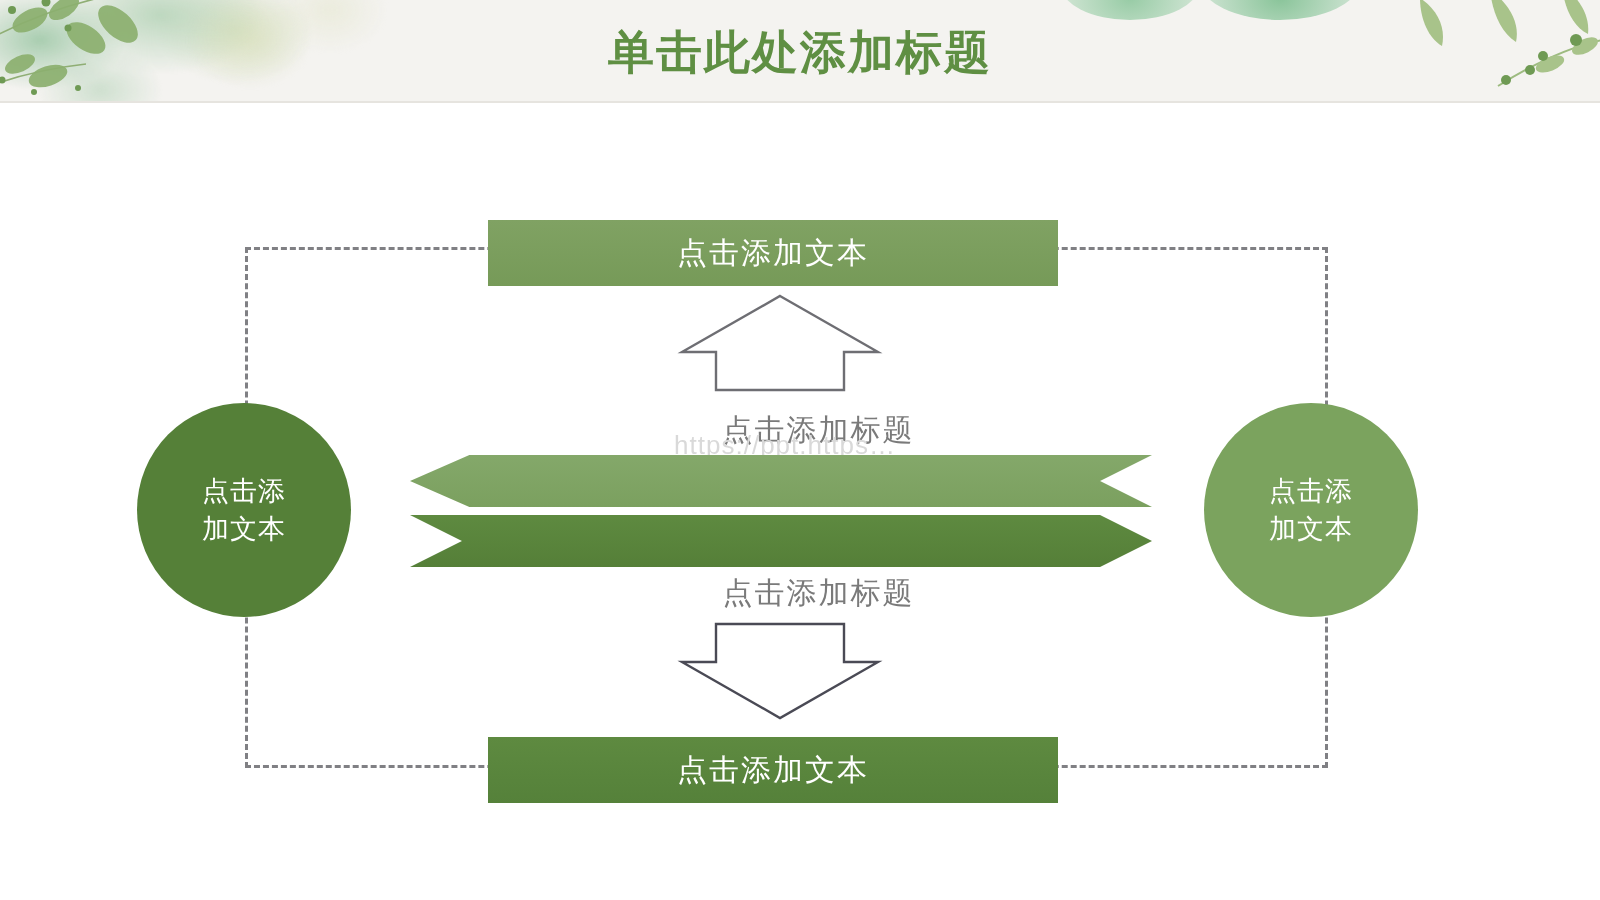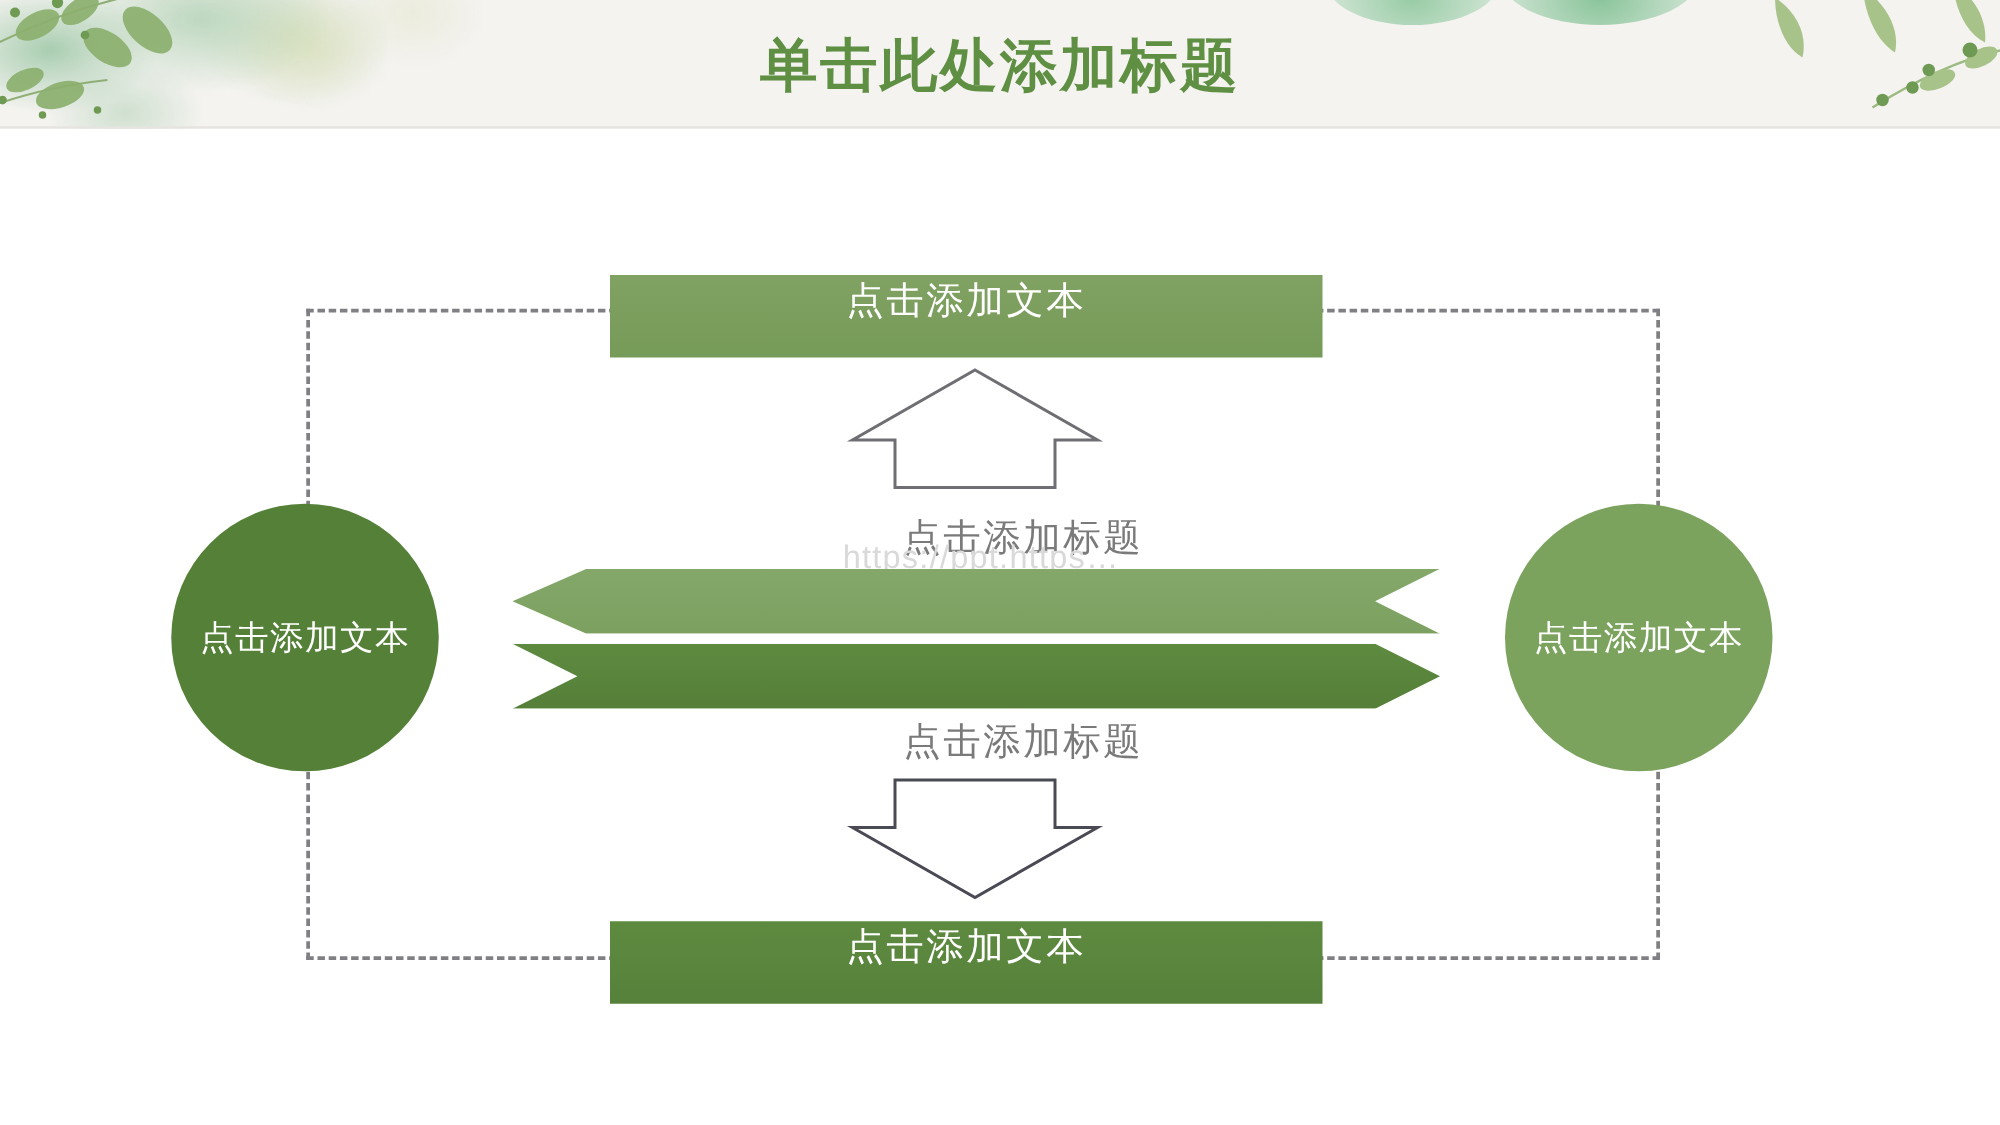--- a/index.html
+++ b/index.html
@@ -102,21 +102,21 @@
     width: 1083px; height: 521px;
     border: 3px dashed #808084;
     box-sizing: border-box;
     background: transparent;
   }
 
   
   .bar {
     position: absolute;
     display: flex;
-    align-items: flex-start;
+    align-items: center;
     justify-content: center;
     color: #ffffff;
     font-size: 30px;
     letter-spacing: 2px;
     white-space: nowrap;
   }
   .bar-top {
     left: 488px; top: 117px;
     width: 570px; height: 66px;
     background: linear-gradient(to bottom, #80a263 0%, #769a58 100%);
@@ -125,21 +125,21 @@
     left: 488px; top: 634px;
     width: 570px; height: 66px;
     background: linear-gradient(to bottom, #5e8a40 0%, #55813a 100%);
   }
 
   
   .circle {
     position: absolute;
     border-radius: 50%;
     display: flex;
-    flex-direction: row;
+    flex-direction: column;
     align-items: center;
     justify-content: center;
     color: #ffffff;
     font-size: 27px;
     line-height: 38px;
     letter-spacing: 1px;
   }
   .circle-left {
     left: 137px; top: 300px;
     width: 214px; height: 214px;

